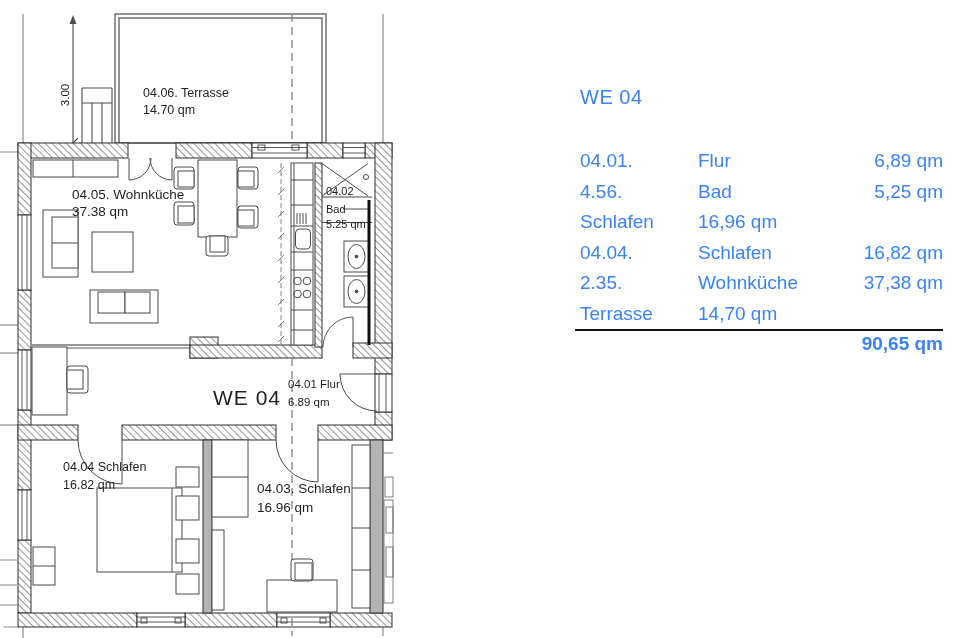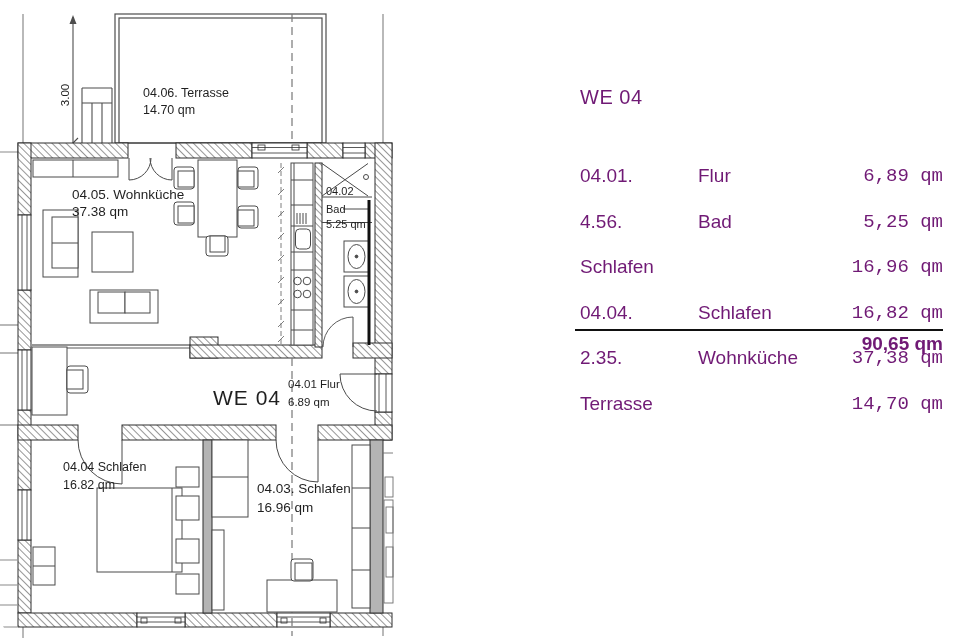--- a/index.html
+++ b/index.html
@@ -1,27 +1,27 @@
 <!DOCTYPE html>
 <html><head>
 <meta charset="utf-8">
 <style>
   html,body{margin:0;padding:0;background:#ffffff;}
   #stage{position:relative;width:960px;height:638px;background:#ffffff;overflow:hidden;
-         font-family:"Liberation Sans", sans-serif;color:#701a75;border-radius:23px;}
+         font-family:"Liberation Sans", sans-serif;color:#3b82f6;border-radius:23px;}
   #plan-svg{position:absolute;left:0;top:0;}
   svg text{font-family:"Liberation Sans", sans-serif;fill:#1f1f1f;}
 
   
   .area-table{position:absolute;left:580px;top:86px;width:363px;}
   .table-title{font-size:20px;letter-spacing:.5px;margin:0 0 0 0;}
   .rows{position:absolute;left:0;top:60px;width:363px;}
   .trow{display:grid;grid-template-columns:118px 1fr auto;height:30.5px;
-        align-items:center;font-size:19px;margin-top:15px;}
-  .trow .area-val{text-align:right;font-family:Liberation Mono, monospace;}
+        align-items:center;font-size:19px;}
+  .trow .area-val{}
   .sum-rule{position:absolute;left:-5px;top:243px;width:368px;height:0;
             border-top:2px solid #111;}
   .total-row{position:absolute;left:0;top:247px;width:363px;text-align:right;
              font-size:19px;font-weight:bold;}
 </style>
 </head>
 <body>
 
 <div id="stage">
 

